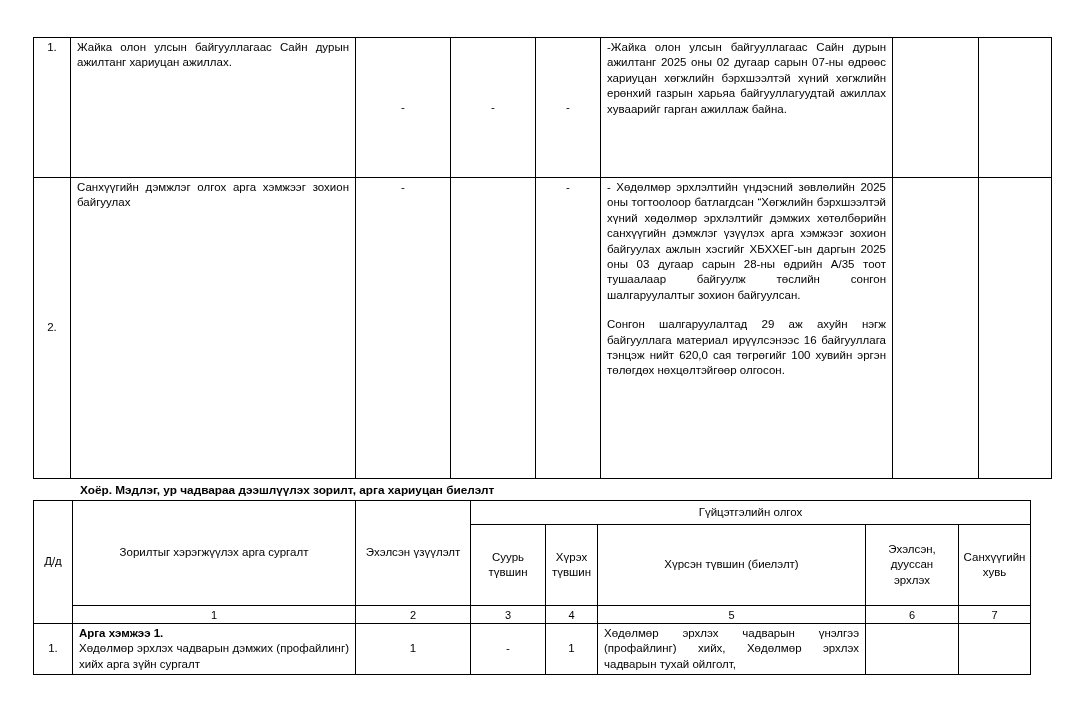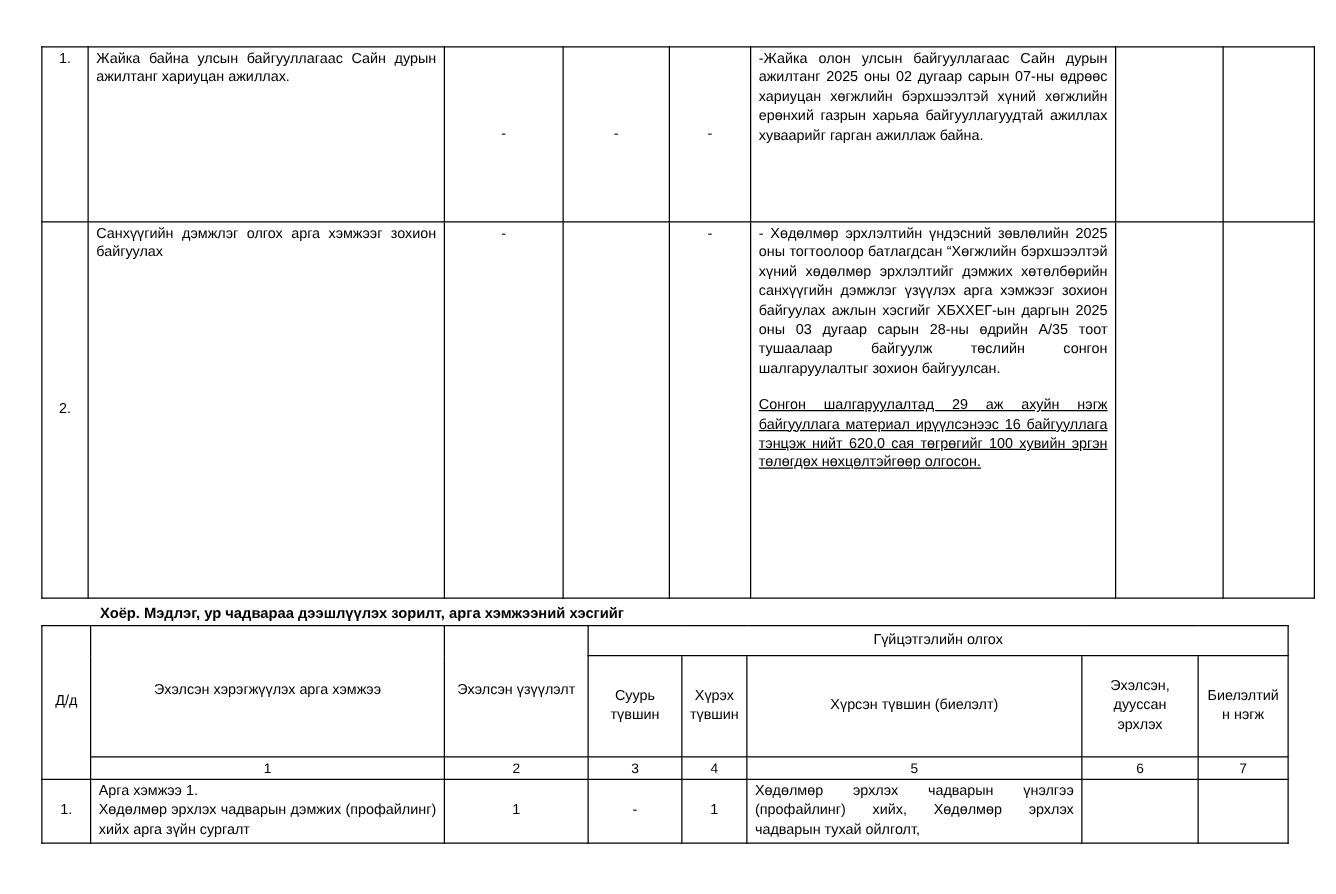--- a/index.html
+++ b/index.html
@@ -25,24 +25,24 @@
     vertical-align: top;
     overflow: hidden;
     overflow-wrap: break-word;
   }
   #table1 { left: 33px; top: 37px; width: 1018px; }
   #table2 { left: 33px; top: 500px; width: 997px; }
 
   .center { text-align: center; }
   .jt { text-align: justify; }
   .vm { vertical-align: middle; }
-  .bold { font-weight: normal; }
+  .bold { font-weight: bold; }
   .tight { padding: 1px 4px; }
   .p { margin: 0; }
-  .p2 { margin: 14px 0 0 0; text-decoration: underline; }
+  .p2 { margin: 14px 0 0 0; }
 
   .section-heading {
     position: absolute;
     left: 80px; top: 482px;
     font-size: 11.8px;
     font-weight: bold;
     line-height: 16px;
     white-space: nowrap;
   }
   .num-row td { padding: 0 2px; font-size: 11px; line-height: 16px; }
@@ -59,21 +59,21 @@
         <col style="width:95px">
       <col style="width:85px">
         <col style="width:65px">
         <col style="width:292px">
       <col style="width:86px">
         <col style="width:73px">
     </colgroup>
     <tbody>
         <tr style="height:140px">
       <td class="center">1.</td>
-      <td class="jt">Жайка байна улсын байгууллагаас Сайн дурын ажилтанг хариуцан ажиллах.</td>
+      <td class="jt">Жайка олон улсын байгууллагаас Сайн дурын ажилтанг хариуцан ажиллах.</td>
       <td class="center vm">-</td>
       <td class="center vm">-</td>
       <td class="center vm">-</td>
       <td class="jt">-Жайка олон улсын байгууллагаас Сайн дурын ажилтанг 2025 оны 02 дугаар сарын 07-ны өдрөөс хариуцан хөгжлийн бэрхшээлтэй хүний хөгжлийн ерөнхий газрын харьяа байгууллагуудтай ажиллах хуваарийг гарган ажиллаж байна.</td>
       <td></td>
       <td></td>
     </tr>
     <tr style="height:301px">
       <td class="center vm">2.</td>
       <td class="jt">Санхүүгийн дэмжлэг олгох арга хэмжээг зохион байгуулах</td>
@@ -83,46 +83,46 @@
       <td>
         <div class="p jt">- Хөдөлмөр эрхлэлтийн үндэсний зөвлөлийн 2025 оны тогтоолоор батлагдсан “Хөгжлийн бэрхшээлтэй хүний хөдөлмөр эрхлэлтийг дэмжих хөтөлбөрийн санхүүгийн дэмжлэг үзүүлэх арга хэмжээг зохион байгуулах ажлын хэсгийг ХБХХЕГ-ын даргын 2025 оны 03 дугаар сарын 28-ны өдрийн А/35 тоот тушаалаар байгуулж төслийн сонгон шалгаруулалтыг зохион байгуулсан.</div>
         <div class="p2 jt">Сонгон шалгаруулалтад 29 аж ахуйн нэгж байгууллага материал ирүүлсэнээс 16 байгууллага тэнцэж нийт 620,0 сая төгрөгийг 100 хувийн эргэн төлөгдөх нөхцөлтэйгөөр олгосон.</div>
       </td>
       <td></td>
       <td></td>
     </tr>
   </tbody>
     </table>
 
-  <div class="section-heading">Хоёр. Мэдлэг, ур чадвараа дээшлүүлэх зорилт, арга хэмжээний хэсгийг</div>
+  <div class="section-heading">Хоёр. Мэдлэг, ур чадвараа дээшлүүлэх зорилт, арга хариуцан биелэлт</div>
 
   <table id="table2">
     <colgroup>
       <col style="width:39px">
         <col style="width:283px">
         <col style="width:115px">
       <col style="width:75px">
         <col style="width:52px">
         <col style="width:268px">
       <col style="width:93px">
         <col style="width:72px">
     </colgroup>
     <tbody>
         <tr style="height:24px">
       <td class="center vm" rowspan="3">Д/д</td>
-      <td class="center vm" rowspan="2">Эхэлсэн хэрэгжүүлэх арга хэмжээ</td>
+      <td class="center vm" rowspan="2">Зорилтыг хэрэгжүүлэх арга сургалт</td>
       <td class="center vm" rowspan="2">Эхэлсэн үзүүлэлт</td>
       <td class="center vm" colspan="5">Гүйцэтгэлийн олгох</td>
     </tr>
     <tr style="height:81px">
       <td class="center vm">Суурь түвшин</td>
       <td class="center vm tight">Хүрэх түвшин</td>
       <td class="center vm">Хүрсэн түвшин (биелэлт)</td>
       <td class="center vm">Эхэлсэн, дууссан эрхлэх</td>
-      <td class="center vm tight">Биелэлтийн нэгж</td>
+      <td class="center vm tight">Санхүүгийн хувь</td>
     </tr>
     <tr class="num-row" style="height:18px">
       <td class="center vm">1</td>
       <td class="center vm">2</td>
       <td class="center vm">3</td>
       <td class="center vm">4</td>
       <td class="center vm">5</td>
       <td class="center vm">6</td>
       <td class="center vm">7</td>
     </tr>

